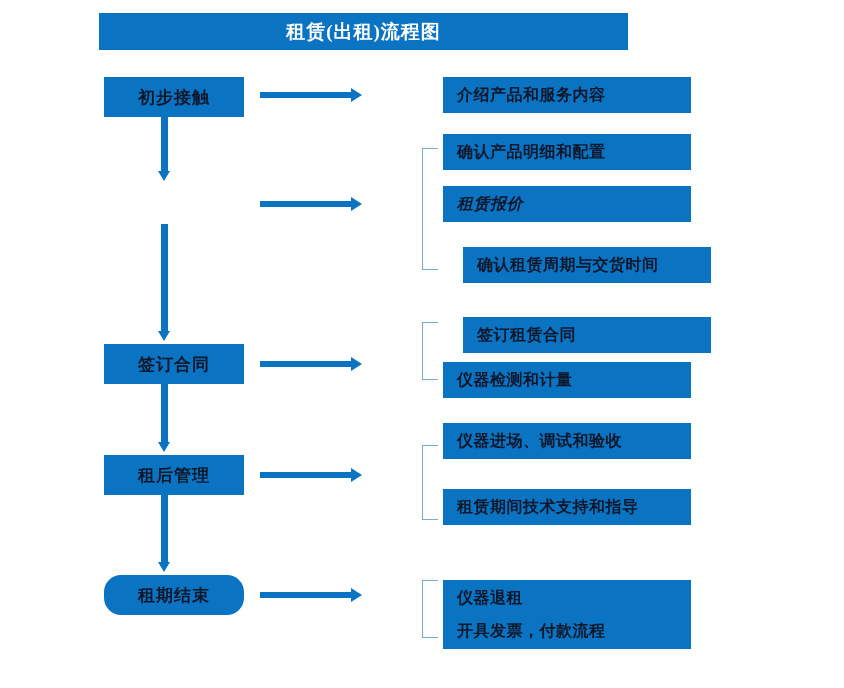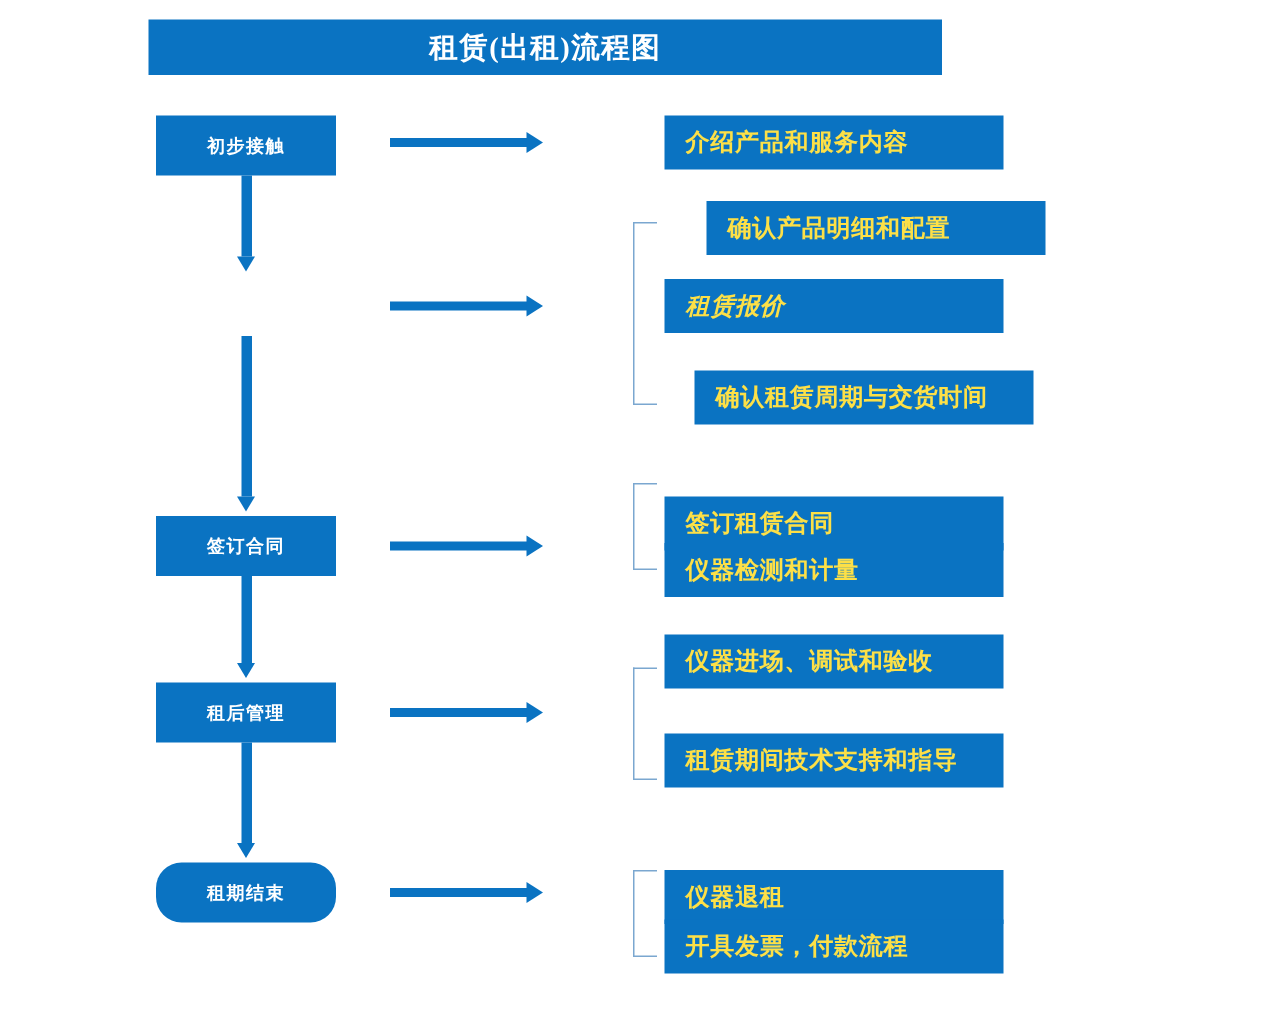--- a/index.html
+++ b/index.html
@@ -38,41 +38,41 @@
     display: flex;
     align-items: center;
     justify-content: center;
     box-sizing: border-box;
   }
 
   
   .stage-box {
     position: absolute;
     left: 104px;
-    width: 120px;
+    width: 140px;
     height: 40px;
     background: #0a73c2;
-    color: #ffffff;
-    font-size: 12px;
+    color: #0f172a;
+    font-size: 17px;
     font-weight: bold;
     display: flex;
     align-items: center;
     justify-content: center;
     letter-spacing: 1px;
     box-sizing: border-box;
   }
 
   
   .detail-box {
     position: absolute;
     left: 443px;
-    width: 226px;
+    width: 248px;
     height: 36px;
     background: #0a73c2;
-    color: #fde047;
+    color: #0f172a;
     font-size: 16px;
     font-weight: bold;
     display: flex;
     align-items: center;
     padding-left: 14px;
     letter-spacing: 0.5px;
     box-sizing: border-box;
   }
 
   
@@ -185,25 +185,25 @@
       <div class="head"></div>
   </div>
 
   <div class="bracket" style="top:148px;height:122px;"></div>
   <div class="bracket" style="top:322px;height:58px;"></div>
   <div class="bracket" style="top:445px;height:75px;"></div>
   <div class="bracket" style="top:580px;height:58px;"></div>
 
   <div class="detail-box" style="top:77px;">介绍产品和服务内容</div>
 
-  <div class="detail-box" style="top:134px;margin-left:28px;">确认产品明细和配置</div>
+  <div class="detail-box" style="top:134px;">确认产品明细和配置</div>
   <div class="detail-box" style="top:186px;font-style:italic;">租赁报价</div>
   <div class="detail-box" style="top:247px;margin-left:20px;">确认租赁周期与交货时间</div>
 
-  <div class="detail-box" style="top:331px;">签订租赁合同</div>
+  <div class="detail-box" style="top:317px;margin-left:20px;">签订租赁合同</div>
   <div class="detail-box" style="top:362px;">仪器检测和计量</div>
 
   <div class="detail-box" style="top:423px;">仪器进场、调试和验收</div>
   <div class="detail-box" style="top:489px;">租赁期间技术支持和指导</div>
 
   <div class="detail-box" style="top:580px;">仪器退租</div>
   <div class="detail-box" style="top:613px;">开具发票，付款流程</div>
 
 </div>
 

